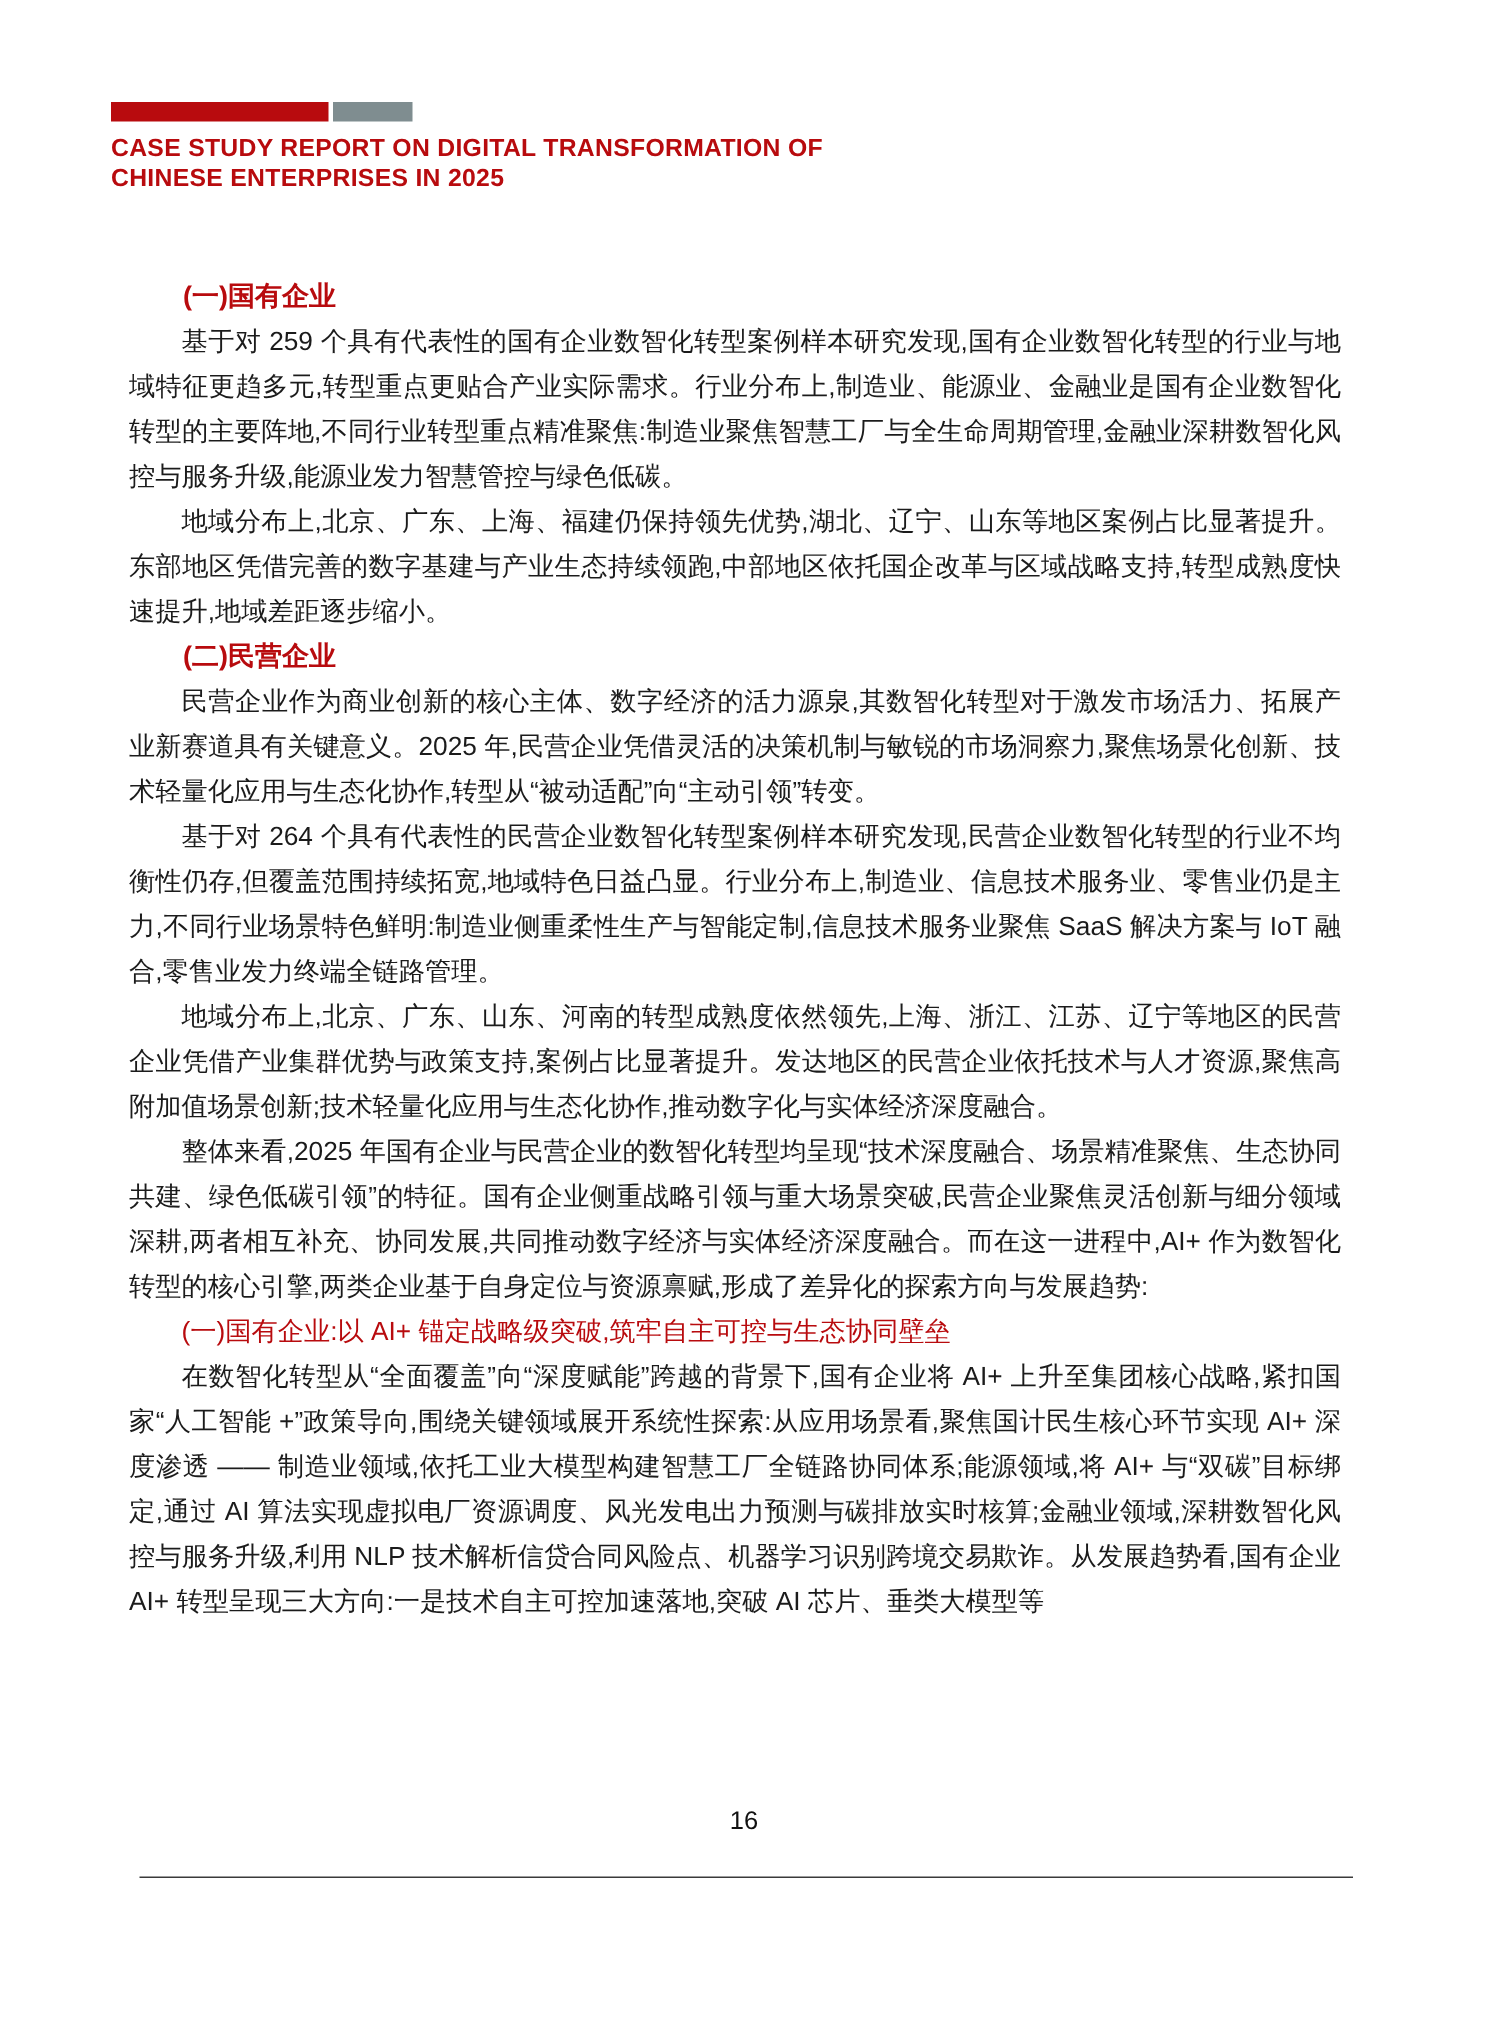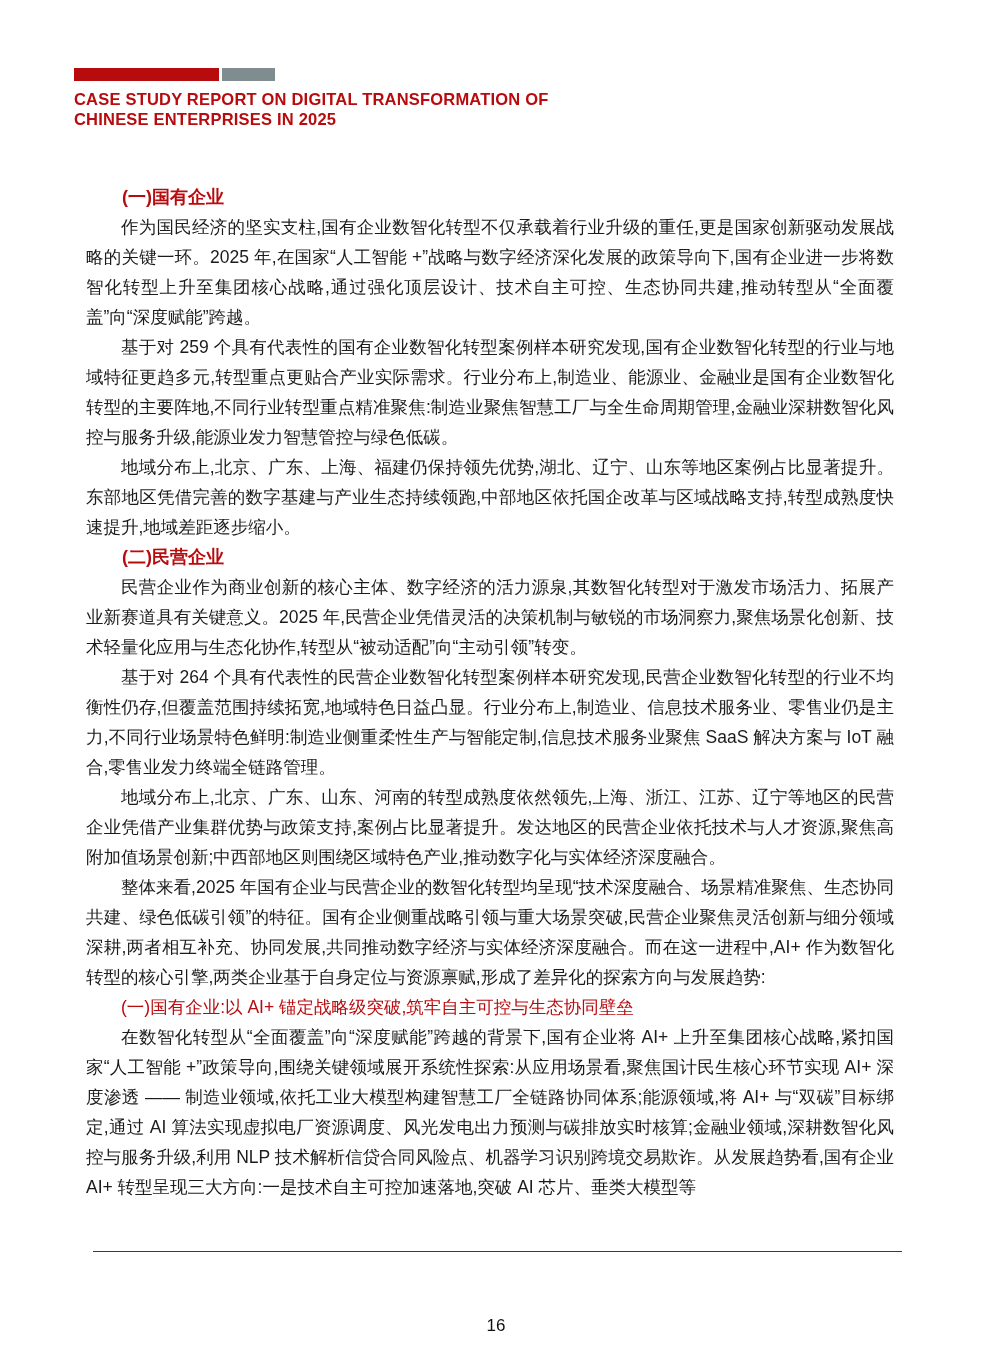--- a/index.html
+++ b/index.html
@@ -86,21 +86,21 @@
     position: absolute;
     left: 93px;
     top: 1251px;
     width: 809px;
     height: 1px;
     background: #3a3a3a;
   }
   .page-number {
     position: absolute;
     left: 0;
-    top: 1316px;
+    top: 1204px;
     width: 992px;
     text-align: center;
     font-size: 17px;
     color: #111111;
   }
 </style>
 </head>
 <body>
 
 <div class="page">
@@ -109,27 +109,26 @@
     <div class="header-bars">
       <span class="bar-red"></span>
       <span class="bar-gray"></span>
     </div>
     <div class="title-line">CASE STUDY REPORT ON DIGITAL TRANSFORMATION OF</div>
     <div class="title-line">CHINESE ENTERPRISES IN 2025</div>
   </header>
 
   <main class="page-body">
     <h2 class="h-red">(一)国有企业</h2>
-    <p class="para">作为国民经济的坚实支柱,国有企业数智化转型不仅承载着行业升级的重任,更是国家创新驱动发展战略的关键一环。2025 年,在国家“人工智能 +”战略与数字经济深化发展的政策导向下,国有企业进一步将数智化转型上升至集团核心战略,通过强化顶层设计、技术自主可控、生态协同共建,推动转型从“全面覆盖”向“深度赋能”跨越。</p>
     <p class="para">基于对 259 个具有代表性的国有企业数智化转型案例样本研究发现,国有企业数智化转型的行业与地域特征更趋多元,转型重点更贴合产业实际需求。行业分布上,制造业、能源业、金融业是国有企业数智化转型的主要阵地,不同行业转型重点精准聚焦:制造业聚焦智慧工厂与全生命周期管理,金融业深耕数智化风控与服务升级,能源业发力智慧管控与绿色低碳。</p>
     <p class="para">地域分布上,北京、广东、上海、福建仍保持领先优势,湖北、辽宁、山东等地区案例占比显著提升。东部地区凭借完善的数字基建与产业生态持续领跑,中部地区依托国企改革与区域战略支持,转型成熟度快速提升,地域差距逐步缩小。</p>
     <h2 class="h-red">(二)民营企业</h2>
     <p class="para">民营企业作为商业创新的核心主体、数字经济的活力源泉,其数智化转型对于激发市场活力、拓展产业新赛道具有关键意义。2025 年,民营企业凭借灵活的决策机制与敏锐的市场洞察力,聚焦场景化创新、技术轻量化应用与生态化协作,转型从“被动适配”向“主动引领”转变。</p>
     <p class="para">基于对 264 个具有代表性的民营企业数智化转型案例样本研究发现,民营企业数智化转型的行业不均衡性仍存,但覆盖范围持续拓宽,地域特色日益凸显。行业分布上,制造业、信息技术服务业、零售业仍是主力,不同行业场景特色鲜明:制造业侧重柔性生产与智能定制,信息技术服务业聚焦 SaaS 解决方案与 IoT 融合,零售业发力终端全链路管理。</p>
-    <p class="para">地域分布上,北京、广东、山东、河南的转型成熟度依然领先,上海、浙江、江苏、辽宁等地区的民营企业凭借产业集群优势与政策支持,案例占比显著提升。发达地区的民营企业依托技术与人才资源,聚焦高附加值场景创新;中西部地区则围绕区域特色产业,推动数字化与实体经济深度融合。</p>
+    <p class="para">地域分布上,北京、广东、山东、河南的转型成熟度依然领先,上海、浙江、江苏、辽宁等地区的民营企业凭借产业集群优势与政策支持,案例占比显著提升。发达地区的民营企业依托技术与人才资源,聚焦高附加值场景创新;技术轻量化应用与生态化协作,推动数字化与实体经济深度融合。</p>
     <p class="para">整体来看,2025 年国有企业与民营企业的数智化转型均呈现“技术深度融合、场景精准聚焦、生态协同共建、绿色低碳引领”的特征。国有企业侧重战略引领与重大场景突破,民营企业聚焦灵活创新与细分领域深耕,两者相互补充、协同发展,共同推动数字经济与实体经济深度融合。而在这一进程中,AI+ 作为数智化转型的核心引擎,两类企业基于自身定位与资源禀赋,形成了差异化的探索方向与发展趋势:</p>
     <p class="sub-red">(一)国有企业:以 AI+ 锚定战略级突破,筑牢自主可控与生态协同壁垒</p>
     <p class="para">在数智化转型从“全面覆盖”向“深度赋能”跨越的背景下,国有企业将 AI+ 上升至集团核心战略,紧扣国家“人工智能 +”政策导向,围绕关键领域展开系统性探索:从应用场景看,聚焦国计民生核心环节实现 AI+ 深度渗透 —— 制造业领域,依托工业大模型构建智慧工厂全链路协同体系;能源领域,将 AI+ 与“双碳”目标绑定,通过 AI 算法实现虚拟电厂资源调度、风光发电出力预测与碳排放实时核算;金融业领域,深耕数智化风控与服务升级,利用 NLP 技术解析信贷合同风险点、机器学习识别跨境交易欺诈。从发展趋势看,国有企业 AI+ 转型呈现三大方向:一是技术自主可控加速落地,突破 AI 芯片、垂类大模型等</p>
   </main>
 
   <div class="footer-rule"></div>
   <div class="page-number">16</div>
 
 </div>
 

